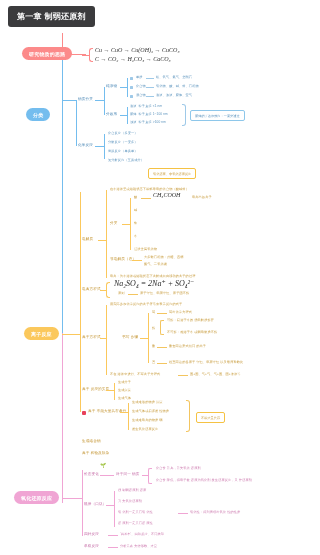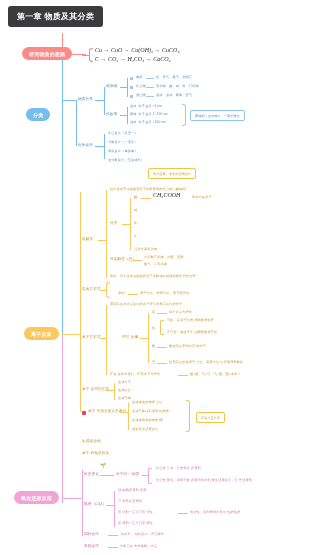--- a/index.html
+++ b/index.html
@@ -81,21 +81,21 @@
     position:absolute; width:2.6px; height:2.6px; background:#9ec9e8;
     border-radius:.5px;
   }
   .leafmark { position:absolute; font-size:5px; color:#4caf50; }
 </style>
 </head>
 <body>
 
 <div id="canvas">
 
-  <div class="root-title">第一章 物质及其分类</div>
+  <div class="root-title">第一章 制弱还原剂</div>
 
   <div class="ln vl" style="left:62px; top:33px; height:22px; background:#fc8a8a;"></div>
   <div class="ln hl" style="left:62px; top:54px; width:24px; background:#fc8a8a;"></div>
 
   <div class="ln vl" style="left:62px; top:55px; height:58px; background:#74bdee;"></div>
   <div class="ln vl" style="left:62px; top:113px; height:220px; background:#74bdee;"></div>
   <div class="ln vl" style="left:62px; top:333px; height:170px; background:#f0a5d4;"></div>
 
   <div class="l1 pink" style="left:22px; top:47px;">研究物质的思路</div>
   <div class="ln hl" style="left:82px; top:55px; width:8px; background:#fc8a8a;"></div>
@@ -181,20 +181,21 @@
   <div class="ln hl" style="left:132px; top:260px; width:10px; background:#fbc85c;"></div>
   <div class="leaf amber" style="left:144px; top:256px;">大多数有机物：蔗糖、酒精</div>
   <div class="leaf amber" style="left:144px; top:263px;">氨气、二氧化碳</div>
 
   <div class="leaf amber" style="left:110px; top:275px;">电离：为水溶液或熔融状态下离解成自由移动的离子的过程</div>
 
   <div class="l2 amber" style="left:82px; top:288px;">电离方程式</div>
   <div class="ln hl" style="left:100px; top:290px; width:6px; background:#fbc85c;"></div>
   <div class="elbow" style="left:106px; top:282px; width:4px; height:16px; border-left-width:0.8px; border-color:#fbc85c; border-top-left-radius:3px; border-bottom-left-radius:3px; border-top-width:0.8px; border-bottom-width:0.8px;"></div>
 
+  <div class="formula" style="left:114px; top:279px; font-size:8px;">Na₂SO₄ = 2Na⁺ + SO₄²⁻</div>
   <div class="leaf amber" style="left:118px; top:292px;">原则</div>
   <div class="ln hl" style="left:128px; top:294px; width:10px; background:#f3c560;"></div>
   <div class="leaf amber" style="left:140px; top:292px;">原子守恒、电荷守恒、原子团不拆</div>
 
   <div class="l2 amber" style="left:82px; top:336px;">离子方程式</div>
   <div class="ln hl" style="left:100px; top:338px; width:6px; background:#fbc85c;"></div>
   <div class="ln vl" style="left:106px; top:305px; height:70px; background:#fbc85c;"></div>
 
   <div class="leaf amber" style="left:110px; top:303px;">用实际参加化学反应的离子符号来表示反应的式子</div>
 

